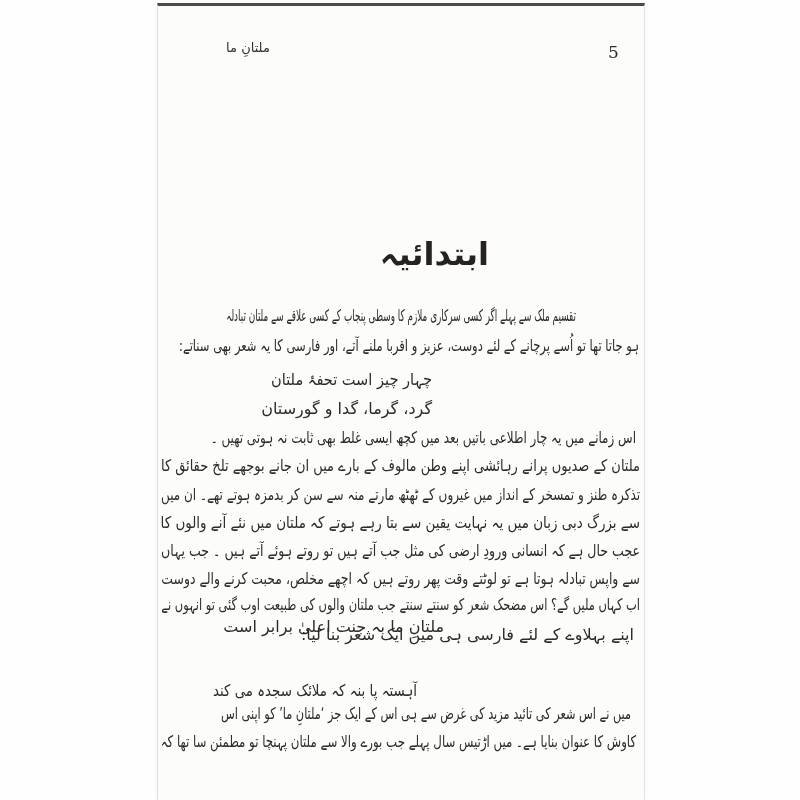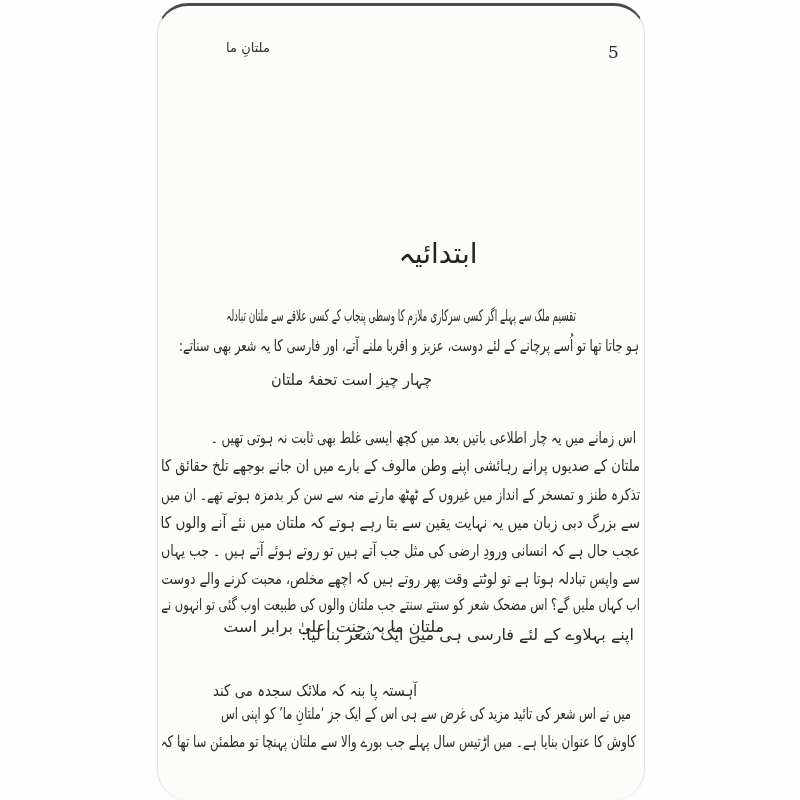--- a/index.html
+++ b/index.html
@@ -11,21 +11,20 @@
   }
   
   .page{
     position:absolute;left:157px;top:3px;width:488px;height:797px;
     background:#fcfcfa;
     border-top:3px solid #4a4a48;
     border-left:1px solid #dededa;
     border-right:1px solid #e2e2de;
     box-shadow:0 0 6px rgba(0,0,0,0.04);
     box-sizing:border-box;
-    border-radius:31px;
   }
   .txt{
     position:absolute;
     direction:rtl;
     white-space:nowrap;
     color:#2e2a28;
     font-size:16px;
     line-height:26px;
     height:26px;
   }
@@ -35,22 +34,22 @@
     text-align:center;color:#35302d;
   }
   .hdr-num{
     left:450px;top:34px;width:30px;
     font-family:"DejaVu Serif",serif;
     font-size:17px;line-height:24px;height:24px;
     direction:ltr;text-align:left;color:#2c2c2c;
   }
   .heading{
     left:229px;top:229px;width:102px;
-    font-size:28px;line-height:38px;height:38px;
-    font-weight:normal;text-align:center;color:#262220;
+    font-size:32px;line-height:38px;height:38px;
+    font-weight:bold;text-align:left;color:#262220;
   }
   
   .l1 {left:68px; right:68px; top:297px;}
   .l2 {left:21px; right:5px;  top:327px;}
   .v1a{left:113px;right:212px;top:361px;}
   .v1b{left:90px; right:212px;top:390px;}
   .l3 {left:53px; right:8px;  top:419px;}
   .l4 {left:3px;  right:4px;  top:447px;}
   .l5 {left:3px;  right:4px;  top:476px;}
   .l6 {left:3px;  right:4px;  top:504px;}
@@ -70,20 +69,21 @@
 
   <div class="txt hdr-title">ملتانِ ما</div>
 
   <div class="txt hdr-num">5</div>
 
   <div class="txt heading">ابتدائیہ</div>
 
   <div class="txt l1" style="transform-origin: right center; transform: scaleX(0.553797);">تقسیم ملک سے پہلے اگر کسی سرکاری ملازم کا وسطی پنجاب کے کسی علاقے سے ملتان تبادلہ</div>
   <div class="txt l2" style="transform-origin: right center; transform: scaleX(0.719875);">ہو جاتا تھا تو اُسے پرچانے کے لئے دوست، عزیز و اقربا ملنے آتے، اور فارسی کا یہ شعر بھی سناتے:</div>
   <div class="txt v1a" style="transform-origin: right center; transform: scaleX(0.909605);">چہار چیز است تحفۂ ملتان</div>
+  <div class="txt v1b">گرد، گرما، گدا و گورستان</div>
   <div class="txt l3" style="transform-origin: right center; transform: scaleX(0.746924);">اس زمانے میں یہ چار اطلاعی باتیں بعد میں کچھ ایسی غلط بھی ثابت نہ ہوتی تھیں ۔</div>
   <div class="txt l4" style="transform-origin: right center; transform: scaleX(0.810491);">ملتان کے صدیوں پرانے رہائشی اپنے وطن مالوف کے بارے میں ان جانے بوجھے تلخ حقائق کا</div>
   <div class="txt l5" style="transform-origin: right center; transform: scaleX(0.748437);">تذکرہ طنز و تمسخر کے انداز میں غیروں کے ٹھٹھ مارتے منہ سے سن کر بدمزہ ہوتے تھے۔ ان میں</div>
   <div class="txt l6" style="transform-origin: right center; transform: scaleX(0.840351);">سے بزرگ دبی زبان میں یہ نہایت یقین سے بتا رہے ہوتے کہ ملتان میں نئے آنے والوں کا</div>
   <div class="txt l7" style="transform-origin: right center; transform: scaleX(0.785246);">عجب حال ہے کہ انسانی ورودِ ارضی کی مثل جب آتے ہیں تو روتے ہوئے آتے ہیں ۔ جب یہاں</div>
   <div class="txt l8" style="transform-origin: right center; transform: scaleX(0.776337);">سے واپس تبادلہ ہوتا ہے تو لوٹتے وقت پھر روتے ہیں کہ اچھے مخلص، محبت کرنے والے دوست</div>
   <div class="txt l9" style="transform-origin: right center; transform: scaleX(0.71386);">اب کہاں ملیں گے؟ اس مضحک شعر کو سنتے سنتے جب ملتان والوں کی طبیعت اوب گئی تو انہوں نے</div>
   <div class="txt l10">اپنے بہلاوے کے لئے فارسی ہی میں ایک شعر بنا لیا:</div>
   <div class="txt v2a">ملتانِ ما بہ جنت اعلیٰ برابر است</div>
   <div class="txt v2b" style="transform-origin: right center; transform: scaleX(0.836066);">آہستہ پا بنہ کہ ملائک سجدہ می کند</div>

